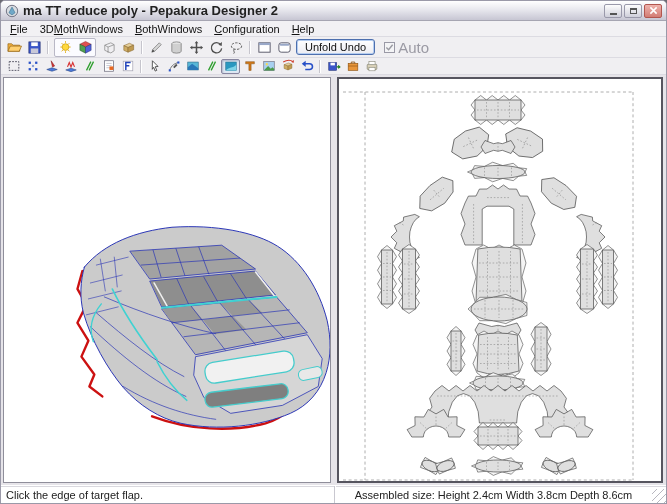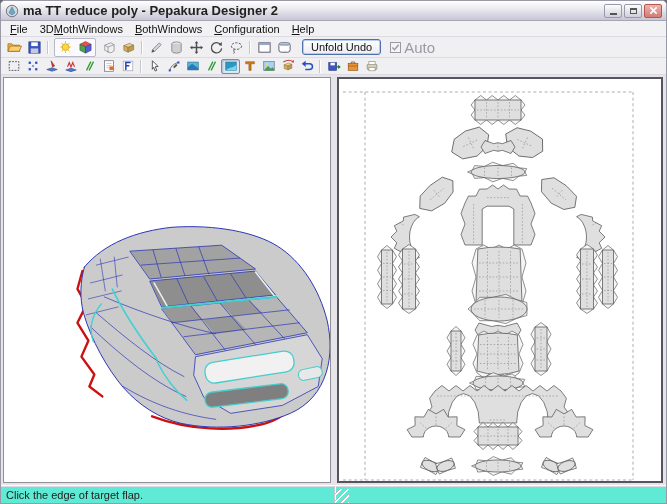--- a/index.html
+++ b/index.html
@@ -28,33 +28,33 @@
   .toolbar{display:flex;align-items:center;background:#f0eff2;border-bottom:1px solid #dcdbe2;padding:1px 3px;}
   .tb1{height:21px;flex:0 0 21px;}
   .tb2{height:17px;flex:0 0 17px;}
   .tbtn{width:20px;height:17px;display:flex;align-items:center;justify-content:center;}
   .tb2 .tbtn{width:19px;height:15px;}
   .tbtn svg{width:15px;height:15px;}
   .tb2 .tbtn svg{width:14px;height:14px;}
   .sep{width:2px;height:13px;border-left:1px solid #c6c5cd;border-right:1px solid #ffffff;margin:0 3px;}
   .group{display:flex;border:1px solid #b9b8c6;background:#fbfbff;border-radius:2px;margin:0 2px;}
   .pressed{border:1px solid #8886a0;background:#dfe9f4;box-shadow:inset 1px 1px 2px rgba(90,90,120,.35);border-radius:2px;}
-  .unfold-btn{margin-left:8px;height:16px;padding:0 8px;font-size:11px;font-family:inherit;
+  .unfold-btn{margin-left:2px;height:16px;padding:0 8px;font-size:11px;font-family:inherit;
     background:linear-gradient(#ffffff,#ececf2);border:1px solid #4d6fae;border-radius:3px;
     box-shadow:inset 0 0 0 1px #b5cdf0;color:#111;line-height:13px;}
   .autochk{display:flex;align-items:center;gap:3px;margin-left:9px;color:#9b9aa4;font-size:15px;}
   .cbox{width:11px;height:11px;background:#f4f4f6;border:1px solid #9a99a6;display:flex;align-items:center;justify-content:center;}
   
   .workarea{flex:1;display:flex;gap:6px;padding:2px 3px 2px 2px;background:#e6e4e9;min-height:0;}
   .pane{background:#fff;overflow:hidden;}
   .pane-left{width:328px;border:1px solid #8f8e9a;}
   .pane-right{flex:1;border:2px solid #56555f;}
   .pane svg{display:block;width:100%;height:100%;}
   
-  .statusbar{height:18px;flex:0 0 18px;display:flex;align-items:center;background:#5eead4;
+  .statusbar{height:18px;flex:0 0 18px;display:flex;align-items:center;background:#ffffff;
     border-top:1px solid #ffffff;box-shadow:inset 0 1px 0 #d9d8de;font-size:11px;color:#222;}
   .sb-left{width:334px;height:100%;display:flex;align-items:center;padding-left:5px;
     border-right:1px solid #c9c8d0;box-shadow:1px 0 0 #fff;white-space:nowrap;overflow:hidden;}
   .sb-right{flex:1;display:flex;justify-content:center;white-space:nowrap;}
   .grip{width:14px;height:14px;align-self:flex-end;
     background:repeating-linear-gradient(135deg,transparent 0 3px,#b8b7c0 3px 4px,#fff 4px 5px);}
 </style>
 </head>
 <body>
 
@@ -554,15 +554,16 @@
                 <ellipse cx="0" cy="0" rx="9" ry="4.800000000000001" fill="#dfdfdf" stroke="#4a4a4a" stroke-width="0.7"></ellipse>
               </g>
             </g>
           </g>
       </svg>
     </div>
   </div>
 
   <div class="statusbar">
     <div class="sb-left">Click the edge of target flap.</div>
+    <div class="sb-right">Assembled size: Height 2.4cm Width 3.8cm Depth 8.6cm</div>
     <div class="grip"></div>
   </div>
 </div>
 
 </body></html>

